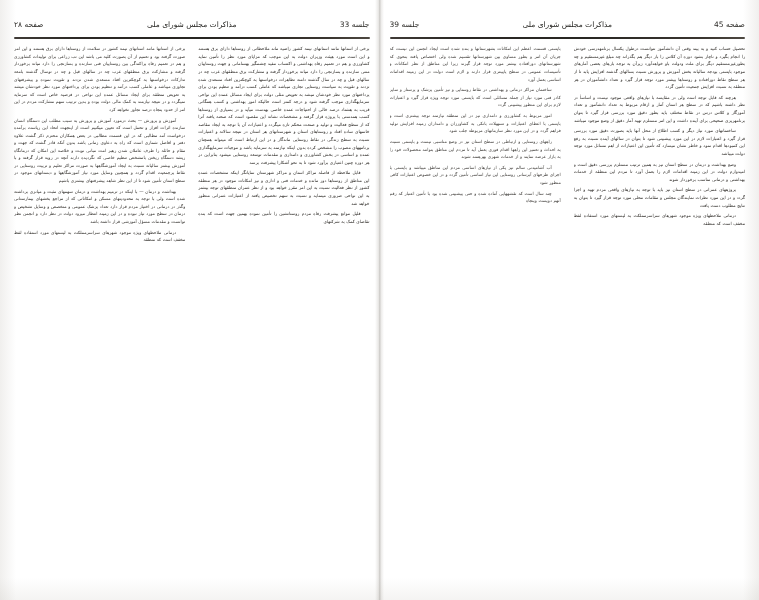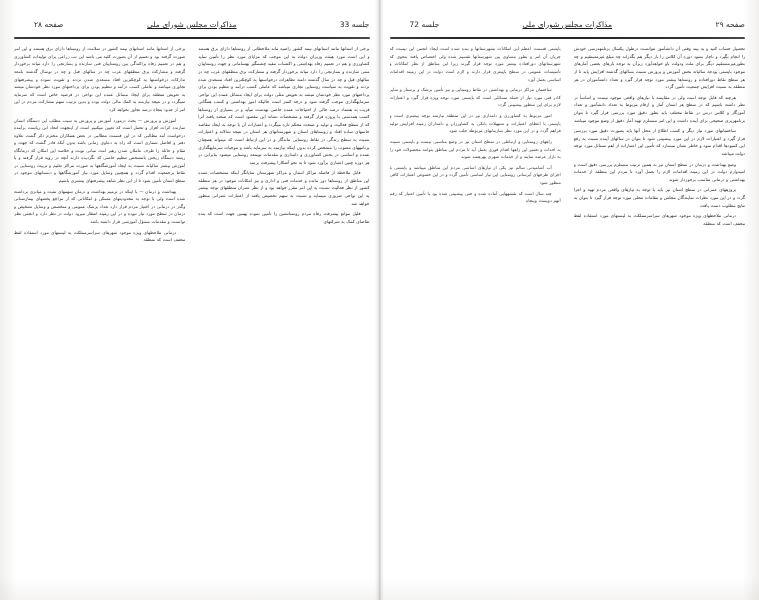--- a/index.html
+++ b/index.html
@@ -34,25 +34,24 @@
     position:relative;
     height:16px;
     display:flex;align-items:flex-start;
     justify-content:space-between;
     font-family:"DejaVu Sans", sans-serif;
     font-size:7.5px;
     color:#15130f;
     letter-spacing:.2px;
     white-space:nowrap;
   }
-  .runhead .rh-side{ opacity:.92;margin-left:20px; }
+  .runhead .rh-side{ opacity:.92; }
   .runhead .rh-mid{
     position:absolute;left:0;right:0;text-align:center;
     opacity:.95;
-    text-decoration:underline;
   }
   .rule{
     height:2.4px;
     background:linear-gradient(90deg,#2a2520 0%,#14110d 18%,#100e0a 55%,#241f19 88%,#3a342c 100%);
     margin-top:1px;
     opacity:.9;
     border-radius:1px;
   }
 
   
@@ -110,23 +109,23 @@
 </style>
 </head>
 <body>
 
 <div class="scan-surface"></div>
 
 <div class="spread">
 
   <div class="page page-left">
     <div class="runhead">
-      <span class="rh-side">صفحه ۲۹</span>
+      <span class="rh-side">صفحه 45</span>
       <span class="rh-mid">مذاکرات مجلس شورای ملی</span>
-      <span class="rh-side">جلسه 72</span>
+      <span class="rh-side">جلسه 39</span>
     </div>
     <div class="rule"></div>
 
     <div class="cols">
 
       <div class="col">
         <p class="par">تحصیل حساب کنید و به بیند وقتی آن دانشآموز نتوانست درطول یکسال برنامهدرسی خودش را انجام بگیرد و ناچار بشود دوره آن کلاس را بار دیگر هم بگذراند چه مبلغ غیرمستقیم و چه بطورغیرمستقیم دیگر برای ملت ودولت باو خواهدآورد زیرآن به توجه بارهای بعضی آمارهای موجود بایستی بودجه سالیانه بخش آموزش و پرورش نسبت بسالهای گذشته افزایش یابد تا از هر سطح نقاط دورافتاده و روستاها بیشتر مورد توجه قرار گیرد و تعداد دانشآموزان در هر منطقه به نسبت افزایش جمعیت تأمین گردد</p>
         <p class="par indent gap">هرچند که قابل توجه است ولی در مقایسه با نیازهای واقعی موجود نیست و اساسأ در نظر داشته باشیم که در سطح هر استان آمار و ارقام مربوط به تعداد دانشآموز و تعداد آموزگار و کلاس درس در نقاط مختلف باید بطور دقیق مورد بررسی قرار گیرد تا بتوان برنامهریزی صحیحی برای آینده داشت و این امر مستلزم تهیه آمار دقیق از وضع موجود میباشد</p>
         <p class="par indent gap">ساختمانهای مورد نیاز دیگر و کسب اطلاع از محل آنها باید بصورت دقیق مورد بررسی قرار گیرد و اعتبارات لازم در این مورد پیشبینی شود تا بتوان در سالهای آینده نسبت به رفع این کمبودها اقدام نمود و خاطر نشان میسازد که تأمین این اعتبارات از اهم مسائل مورد توجه دولت میباشد</p>
         <p class="par indent gap">وضع بهداشت و درمان در سطح استان نیز به همین ترتیب مستلزم بررسی دقیق است و امیدوارم دولت در این زمینه اقدامات لازم را بعمل آورد تا مردم این منطقه از خدمات بهداشتی و درمانی مناسب برخوردار شوند</p>

